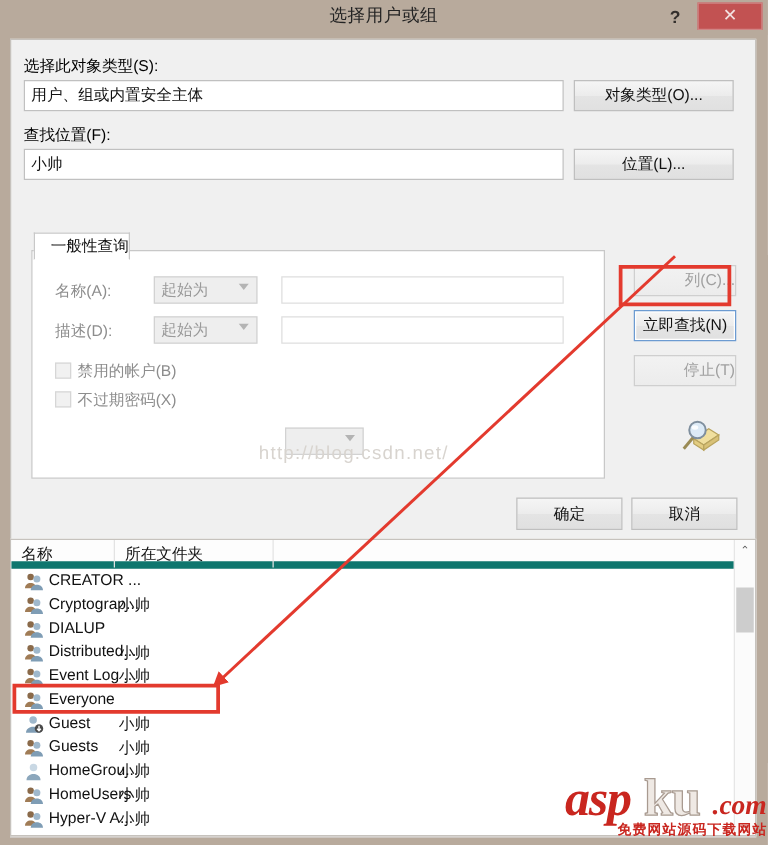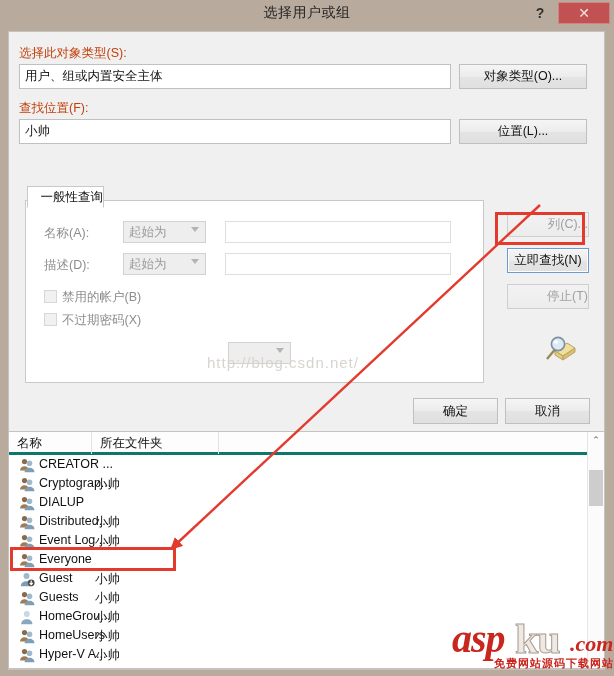--- a/index.html
+++ b/index.html
@@ -79,21 +79,21 @@
     background: #f0f0f0;
     border: 1px solid #c6c2bd;
     box-sizing: border-box;
     overflow: hidden;
   }
 
   
   .lbl {
     position: absolute;
     font-size: 12.5px;
-    color: #c2410c;
+    color: #000000;
     white-space: nowrap;
   }
   .lbl.dim { color: #8d8d8d; }
 
   
   .txtbox {
     position: absolute;
     background: #fff;
     border: 1px solid #c0c0c0;
     box-sizing: border-box;
@@ -201,21 +201,21 @@
     background: #fff;
     border: 1px solid #c6c2bd;
     box-sizing: border-box;
     overflow: hidden;
   }
   #col-header {
     position: absolute;
     left: 0; top: 0;
     width: 595px; height: 23px;
     background: #fdfdfd;
-    border-bottom: 3px solid #0f766e;
+    border-bottom: 6px solid #0f766e;
     box-sizing: border-box;
   }
   .col {
     position: absolute;
     top: 0; height: 22px;
     line-height: 22px;
     font-size: 12.5px;
     color: #111;
     padding-left: 8px;
     box-sizing: border-box;

